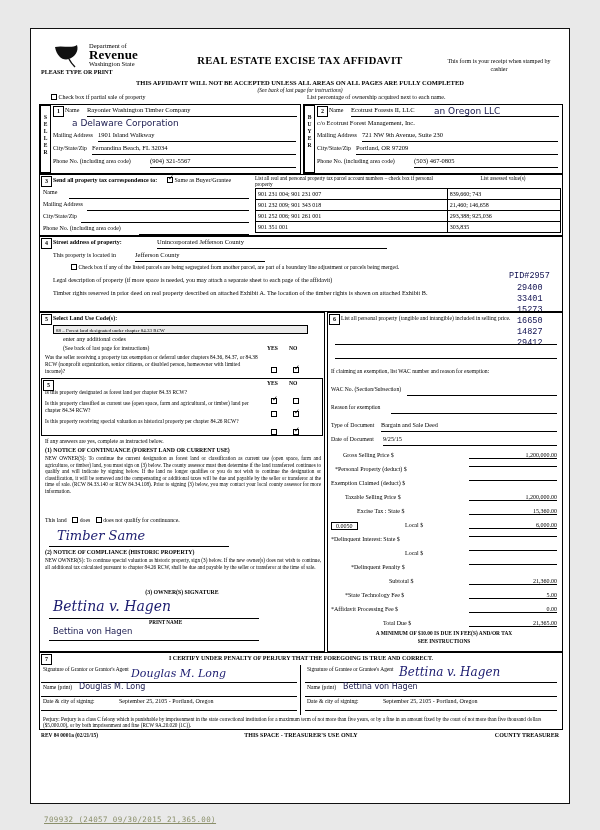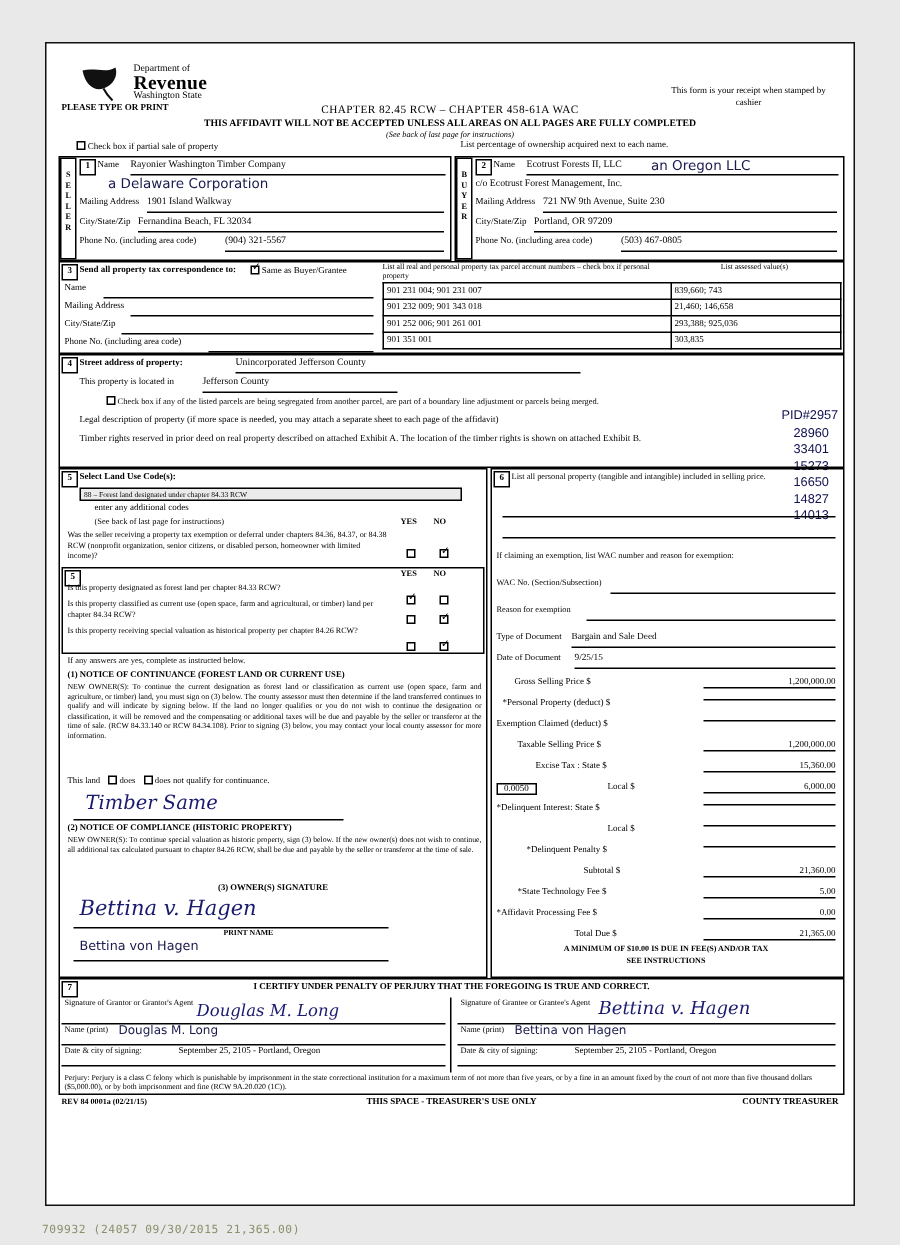--- a/index.html
+++ b/index.html
@@ -91,27 +91,27 @@
   }
   .chk.on{position:relative;}
   .chk.on:after{
     content:"\2713";position:absolute;left:0px;top:-3px;font-size:7px;line-height:7px;
   }
 
   table.grid{border-collapse:collapse;}
   table.grid td{border:1px solid #000;font-size:6px;padding:0 2px;height:10px;}
 
   .margin-note{
-    position:absolute;font-family:Liberation Sans, sans-serif;
-    color:#101050;font-size:8.5px;line-height:10.5px;margin-left:12px;
+    position:absolute;font-family:Liberation Mono, monospace;
+    color:#101050;font-size:8.5px;line-height:10.5px;
   }
   .ocr{
-    position:absolute;left:28px;bottom:6px;
+    position:absolute;left:44px;bottom:6px;
     font-family:"DejaVu Sans Mono", monospace;
-    font-size:7.5px;color:#8a8f6a;letter-spacing:.4px;
+    font-size:7.5px;color:#8a8f6a;letter-spacing:.4px;text-decoration:underline;
   }
   .moneyline{
     position:relative;height:10px;font-size:6px;
   }
   .moneyline .ml{position:absolute;left:0;}
   .moneyline .mv{position:absolute;right:0;text-align:right;border-bottom:1px solid #000;}
 </style>
 </head>
 <body>
 
@@ -122,21 +122,21 @@
       <div class="hdr">
         <svg class="logo-mark" viewBox="0 0 30 26">
           <path d="M2 4 C10 2, 18 6, 24 2 C26 8, 22 14, 16 16 C10 18, 4 14, 2 4 Z" fill="#111"></path>
           <path d="M16 16 C18 20, 20 22, 22 24" stroke="#111" stroke-width="1.4" fill="none"></path>
         </svg>
         <div class="logo">
           <div class="dept">Department of</div>
           <div class="rev">Revenue</div>
           <div class="state">Washington State</div>
         </div>
-        <div class="subtitle">CHAPTER 82.45 RCW – CHAPTER 458-61A WAC</div>
+        <div class="title">REAL ESTATE EXCISE TAX AFFIDAVIT</div>
         <div class="receipt">This form is your receipt when stamped by cashier</div>
         <div class="typeprint">PLEASE TYPE OR PRINT</div>
         <div class="banner">THIS AFFIDAVIT WILL NOT BE ACCEPTED UNLESS ALL AREAS ON ALL PAGES ARE FULLY COMPLETED</div>
         <div class="banner2">(See back of last page for instructions)</div>
       </div>
 
       <div style="position:relative;height:11px;">
         <div style="position:absolute;left:12px;top:1px;font-size:6px;">
           <span class="chk"></span>
           <span>Check box if partial sale of property</span>
@@ -234,26 +234,26 @@
             <tr>
               <td>901 351 001</td>
               <td>303,835</td>
             </tr>
           </tbody>
             </table>
         </div>
       </div>
 
       <div class="margin-note" style="left:470px;top:236px;">PID#2957</div>
-      <div class="margin-note" style="left:478px;top:248px;">28960</div>
+      <div class="margin-note" style="left:478px;top:248px;">29400</div>
       <div class="margin-note" style="left:478px;top:259px;">33401</div>
       <div class="margin-note" style="left:478px;top:270px;">15273</div>
       <div class="margin-note" style="left:478px;top:281px;">16650</div>
       <div class="margin-note" style="left:478px;top:292px;">14827</div>
-      <div class="margin-note" style="left:478px;top:303px;">14013</div>
+      <div class="margin-note" style="left:478px;top:303px;">29412</div>
 
       <div style="position:relative;height:76px;">
         <div class="box" style="left:0;top:0;width:524px;height:76px;"></div>
 
         <div class="num" style="position:absolute;left:2px;top:2px;">4</div>
         <div style="position:absolute;left:14px;top:3px;font-size:6px;font-weight:bold;">Street address of property:</div>
         <div style="position:absolute;left:118px;top:2px;width:230px;border-bottom:1px solid #000;height:10px;font-size:6.5px;">Unincorporated Jefferson County</div>
 
         <div style="position:absolute;left:14px;top:16px;font-size:6px;">This property is located in</div>
         <div style="position:absolute;left:96px;top:15px;width:130px;border-bottom:1px solid #000;height:10px;font-size:6.5px;">Jefferson County</div>

